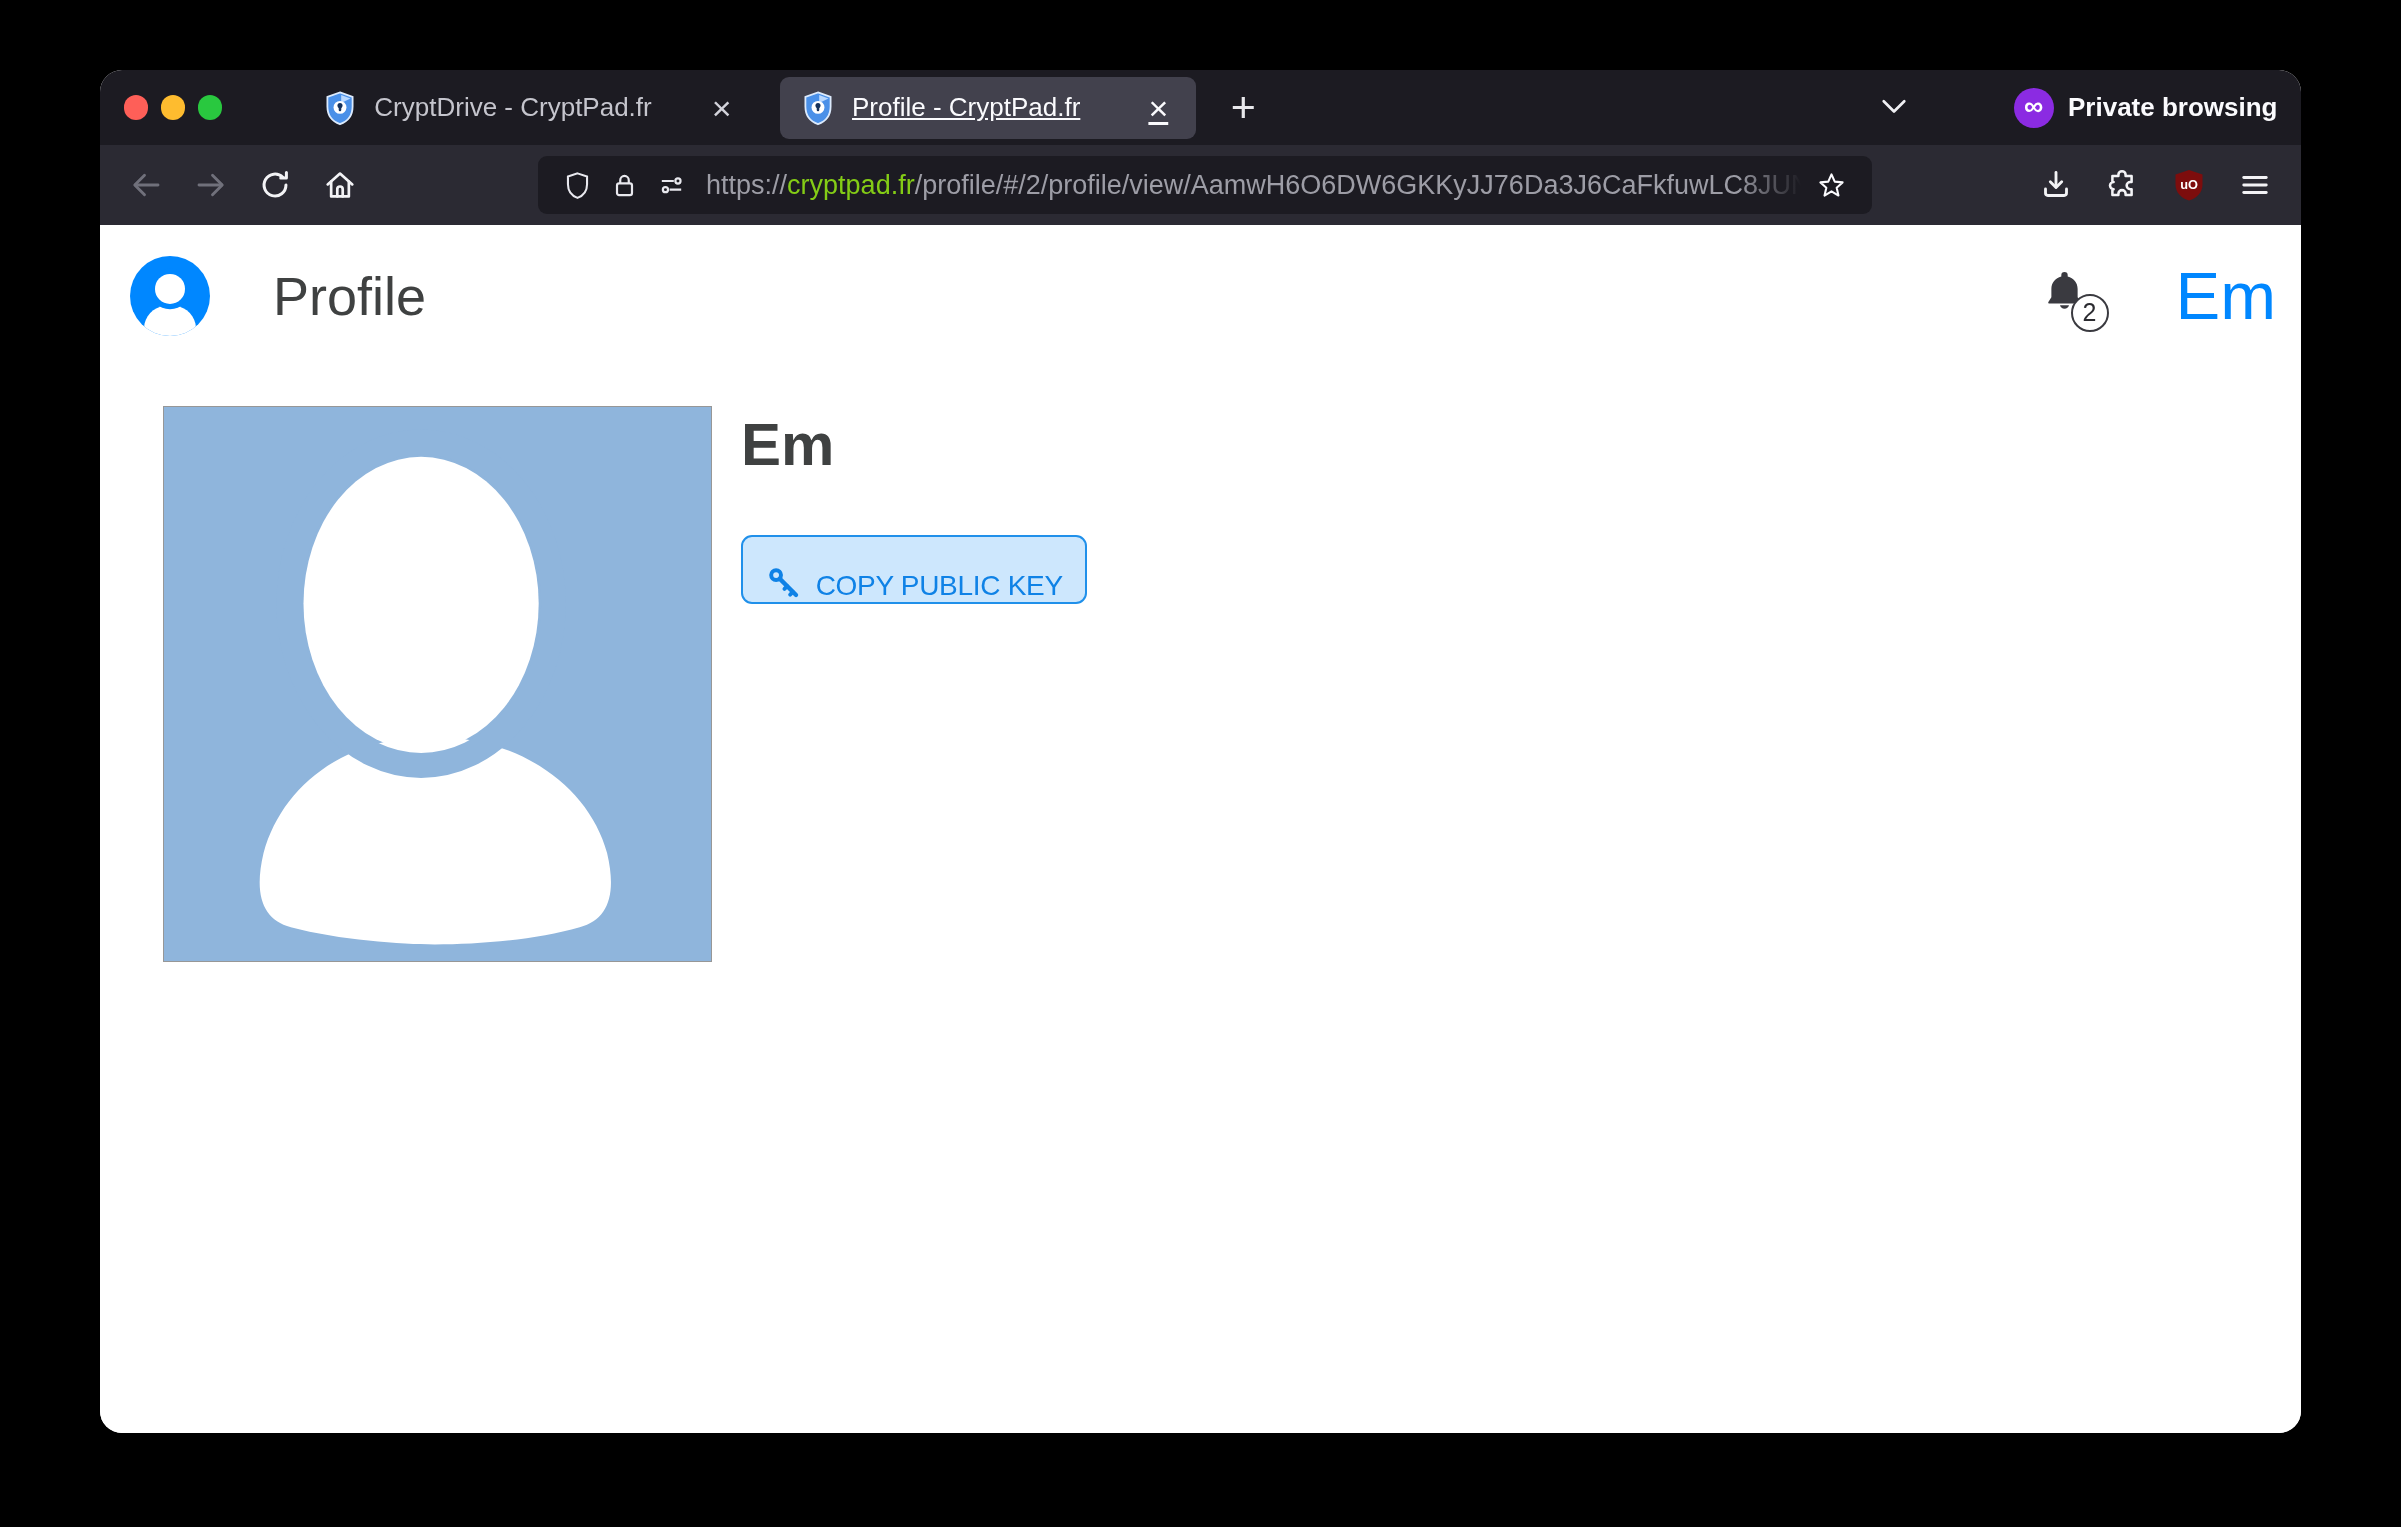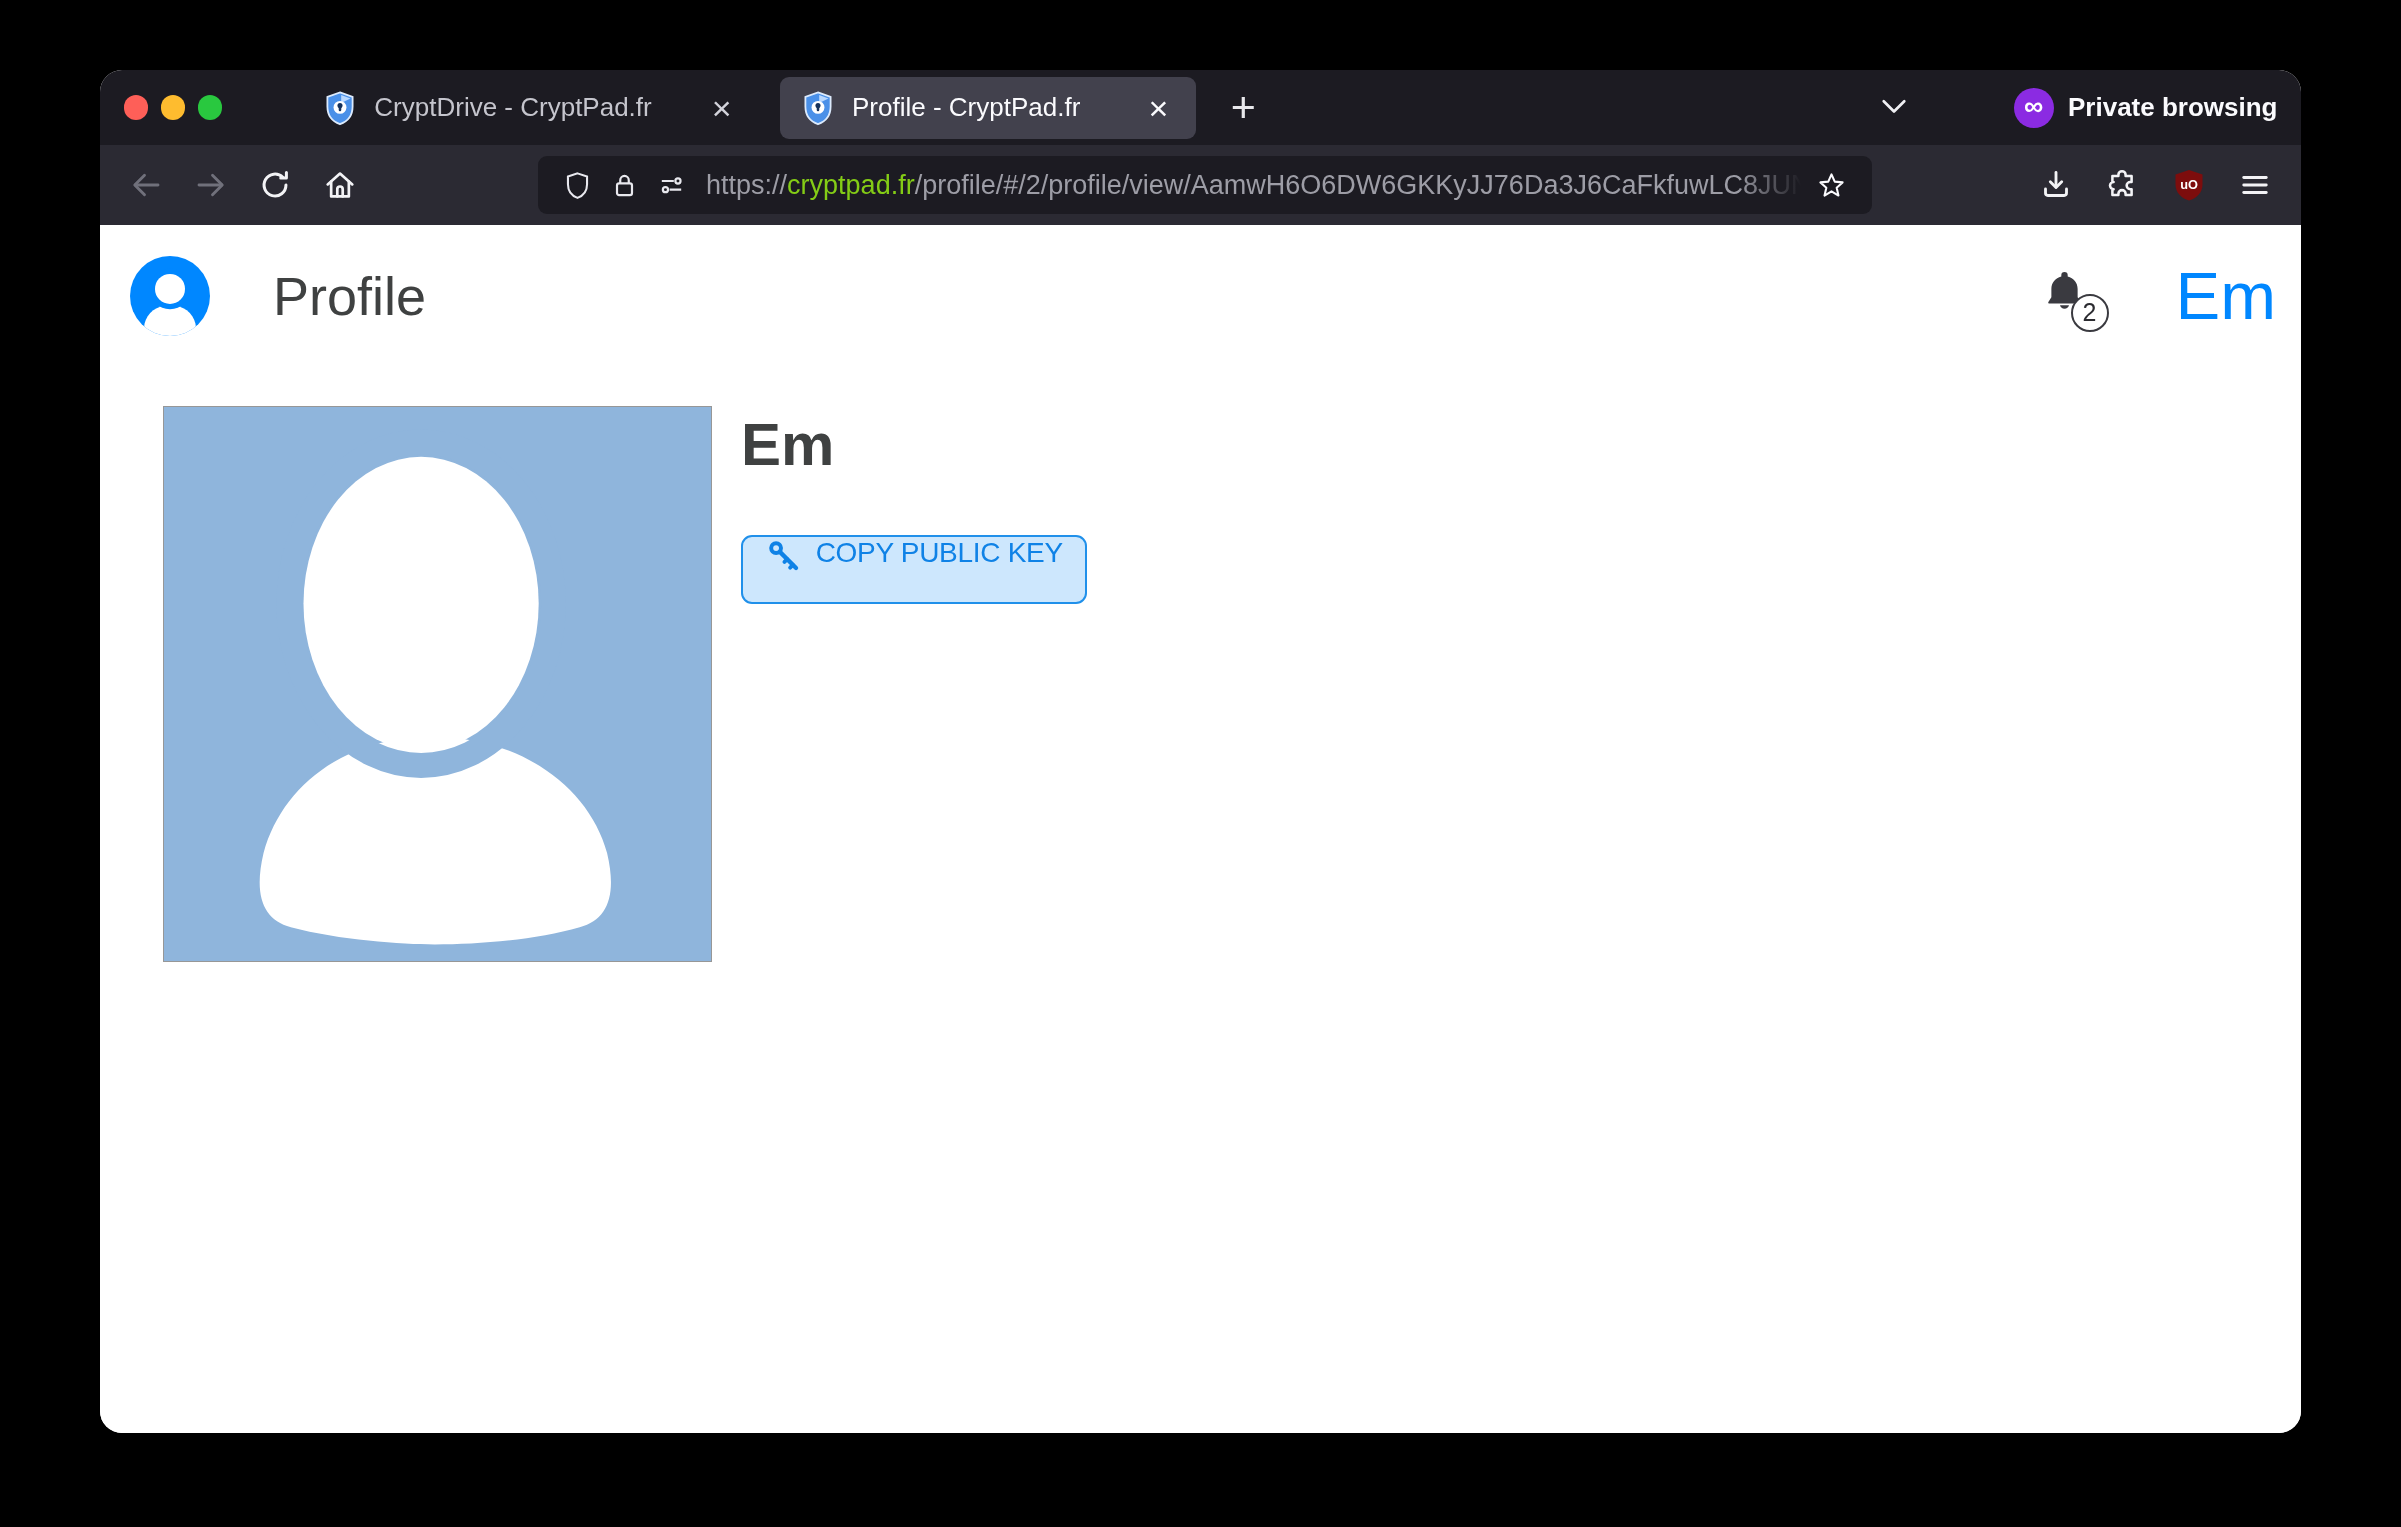--- a/index.html
+++ b/index.html
@@ -17,21 +17,21 @@
   
   .tabbar { height:75px; background:#1c1b22; display:flex; align-items:center; flex:0 0 auto; }
   .traffic { display:flex; gap:12.7px; margin-left:23.5px; }
   .tl { width:24.4px; height:24.4px; border-radius:50%; }
   .tl.red { background:#fe5f58; }
   .tl.yellow { background:#febc2f; }
   .tl.green { background:#29c83f; }
 
   .tab { display:flex; align-items:center; height:62px; border-radius:9px; padding:0 20px; }
   .tab.inactive { margin-left:80px; color:#c5c5cd; }
-  .tab.active { margin-left:20px; background:#42414d; color:#fbfbfe; }
+  .tab.active { margin-left:20px; background:#42414d; color:#fbfbfe;text-decoration:underline; }
   .tab .favicon { width:36px; height:36px; flex:0 0 auto; }
   .tab .tab-title { font-size:26px; margin-left:16.3px; white-space:nowrap; }
   .tab-close { font-size:34px; line-height:1; color:#d3d3db; margin-left:52px; cursor:default;
                width:36px; text-align:center; font-weight:400; }
   .tab.active .tab-close { color:#fbfbfe; margin-left:60px; }
 
   .newtab { color:#e8e8ec; font-size:43px; font-weight:300; margin-left:23.5px; width:47px;
             text-align:center; line-height:1; }
 
   .tabbar-spacer { flex:1; }
@@ -79,21 +79,21 @@
            background:#fff; border:2.7px solid #3a3a40; color:#2b2b30; font-size:25px;
            display:flex; align-items:center; justify-content:center; }
   .username-link { font-size:67px; color:#0087ff; line-height:1; }
 
   .profile-section { position:absolute; left:63px; top:181px; display:flex; align-items:flex-start; }
   .avatar-box { width:549px; height:556px; background:#8fb5dc; border:1.8px solid #979797; flex:0 0 auto; }
   .avatar-box svg { width:100%; height:100%; display:block; }
   .profile-right { margin-left:29px; padding-top:9px; }
   .profile-name { font-size:60px; font-weight:bold; color:#3f4141; line-height:1; }
   .copy-key-btn {
-    margin-top:60px; display:inline-flex; align-items:flex-start; gap:12.7px;
+    margin-top:60px; display:inline-flex; align-items:flex-end; gap:12.7px;
     background:#cde7fd; border:2.7px solid #2090ea; border-radius:11px;
     color:#0f82e6; font-size:28px; letter-spacing:-0.3px;
     height:69px; padding:0 22px; font-family:"Liberation Sans", sans-serif;
   }
   .copy-key-btn svg { width:38px; height:38px; flex:0 0 auto; }
 </style>
 </head>
 <body>
 
 <div class="canvas">

